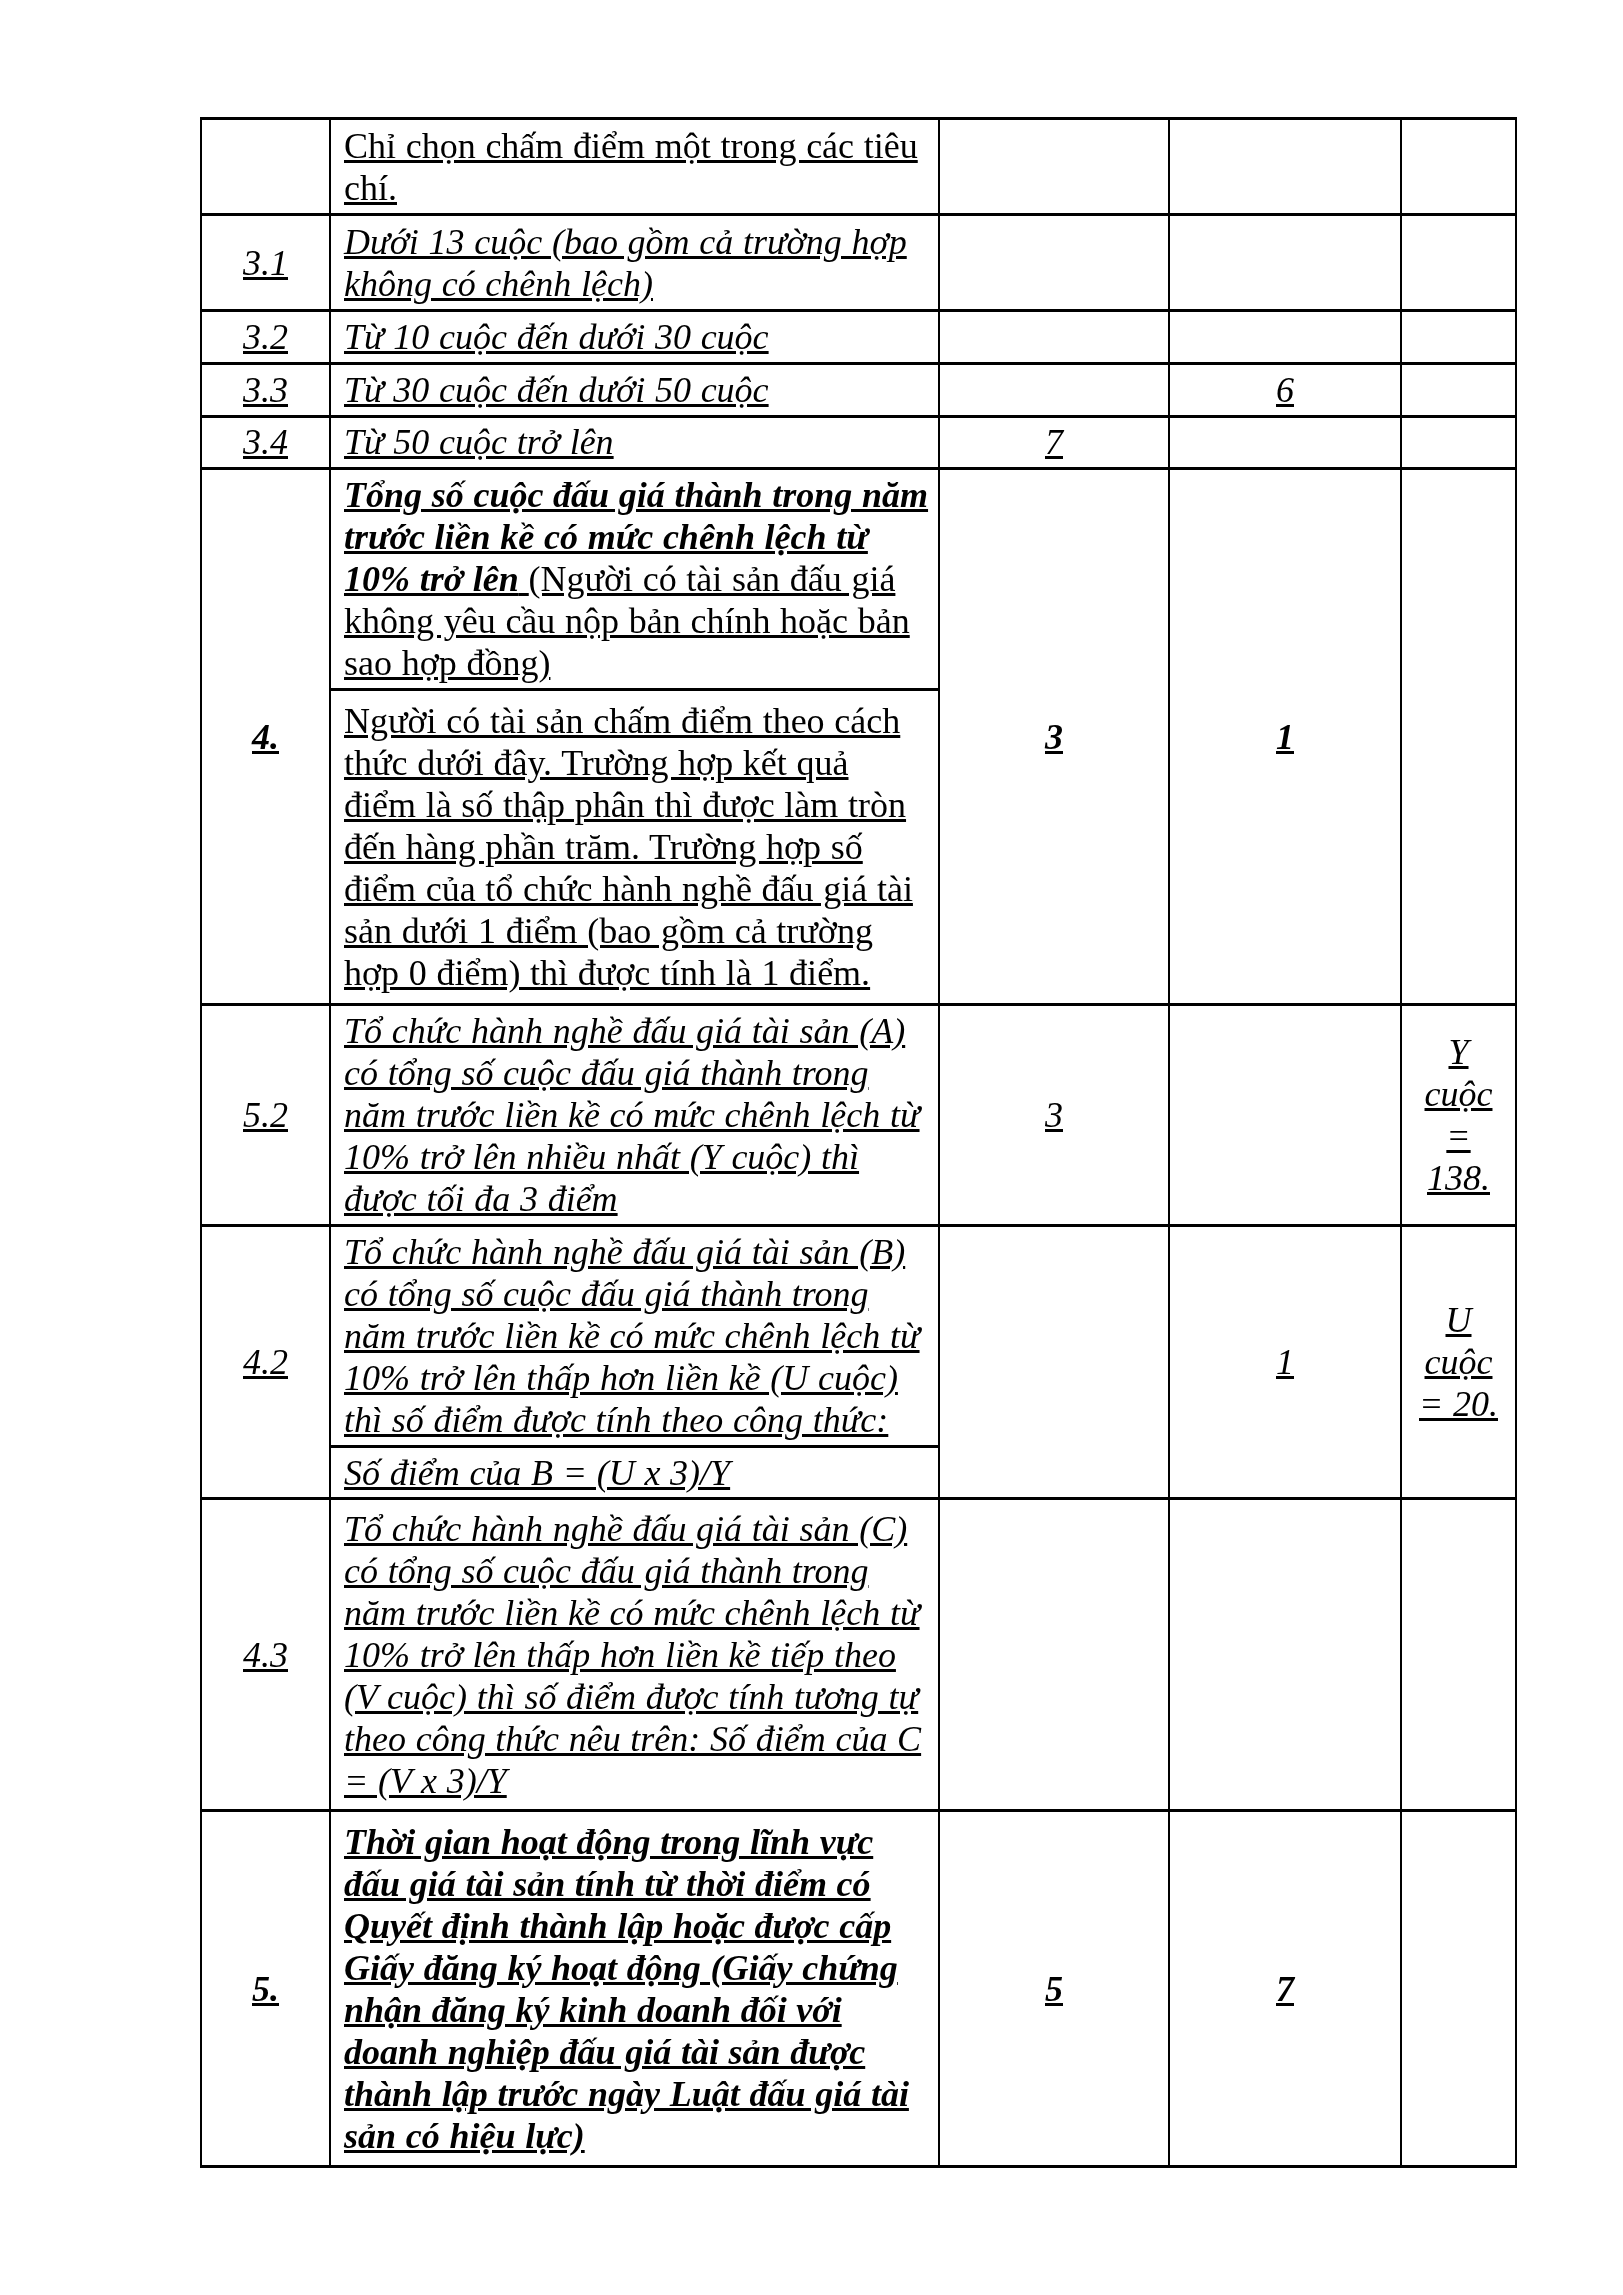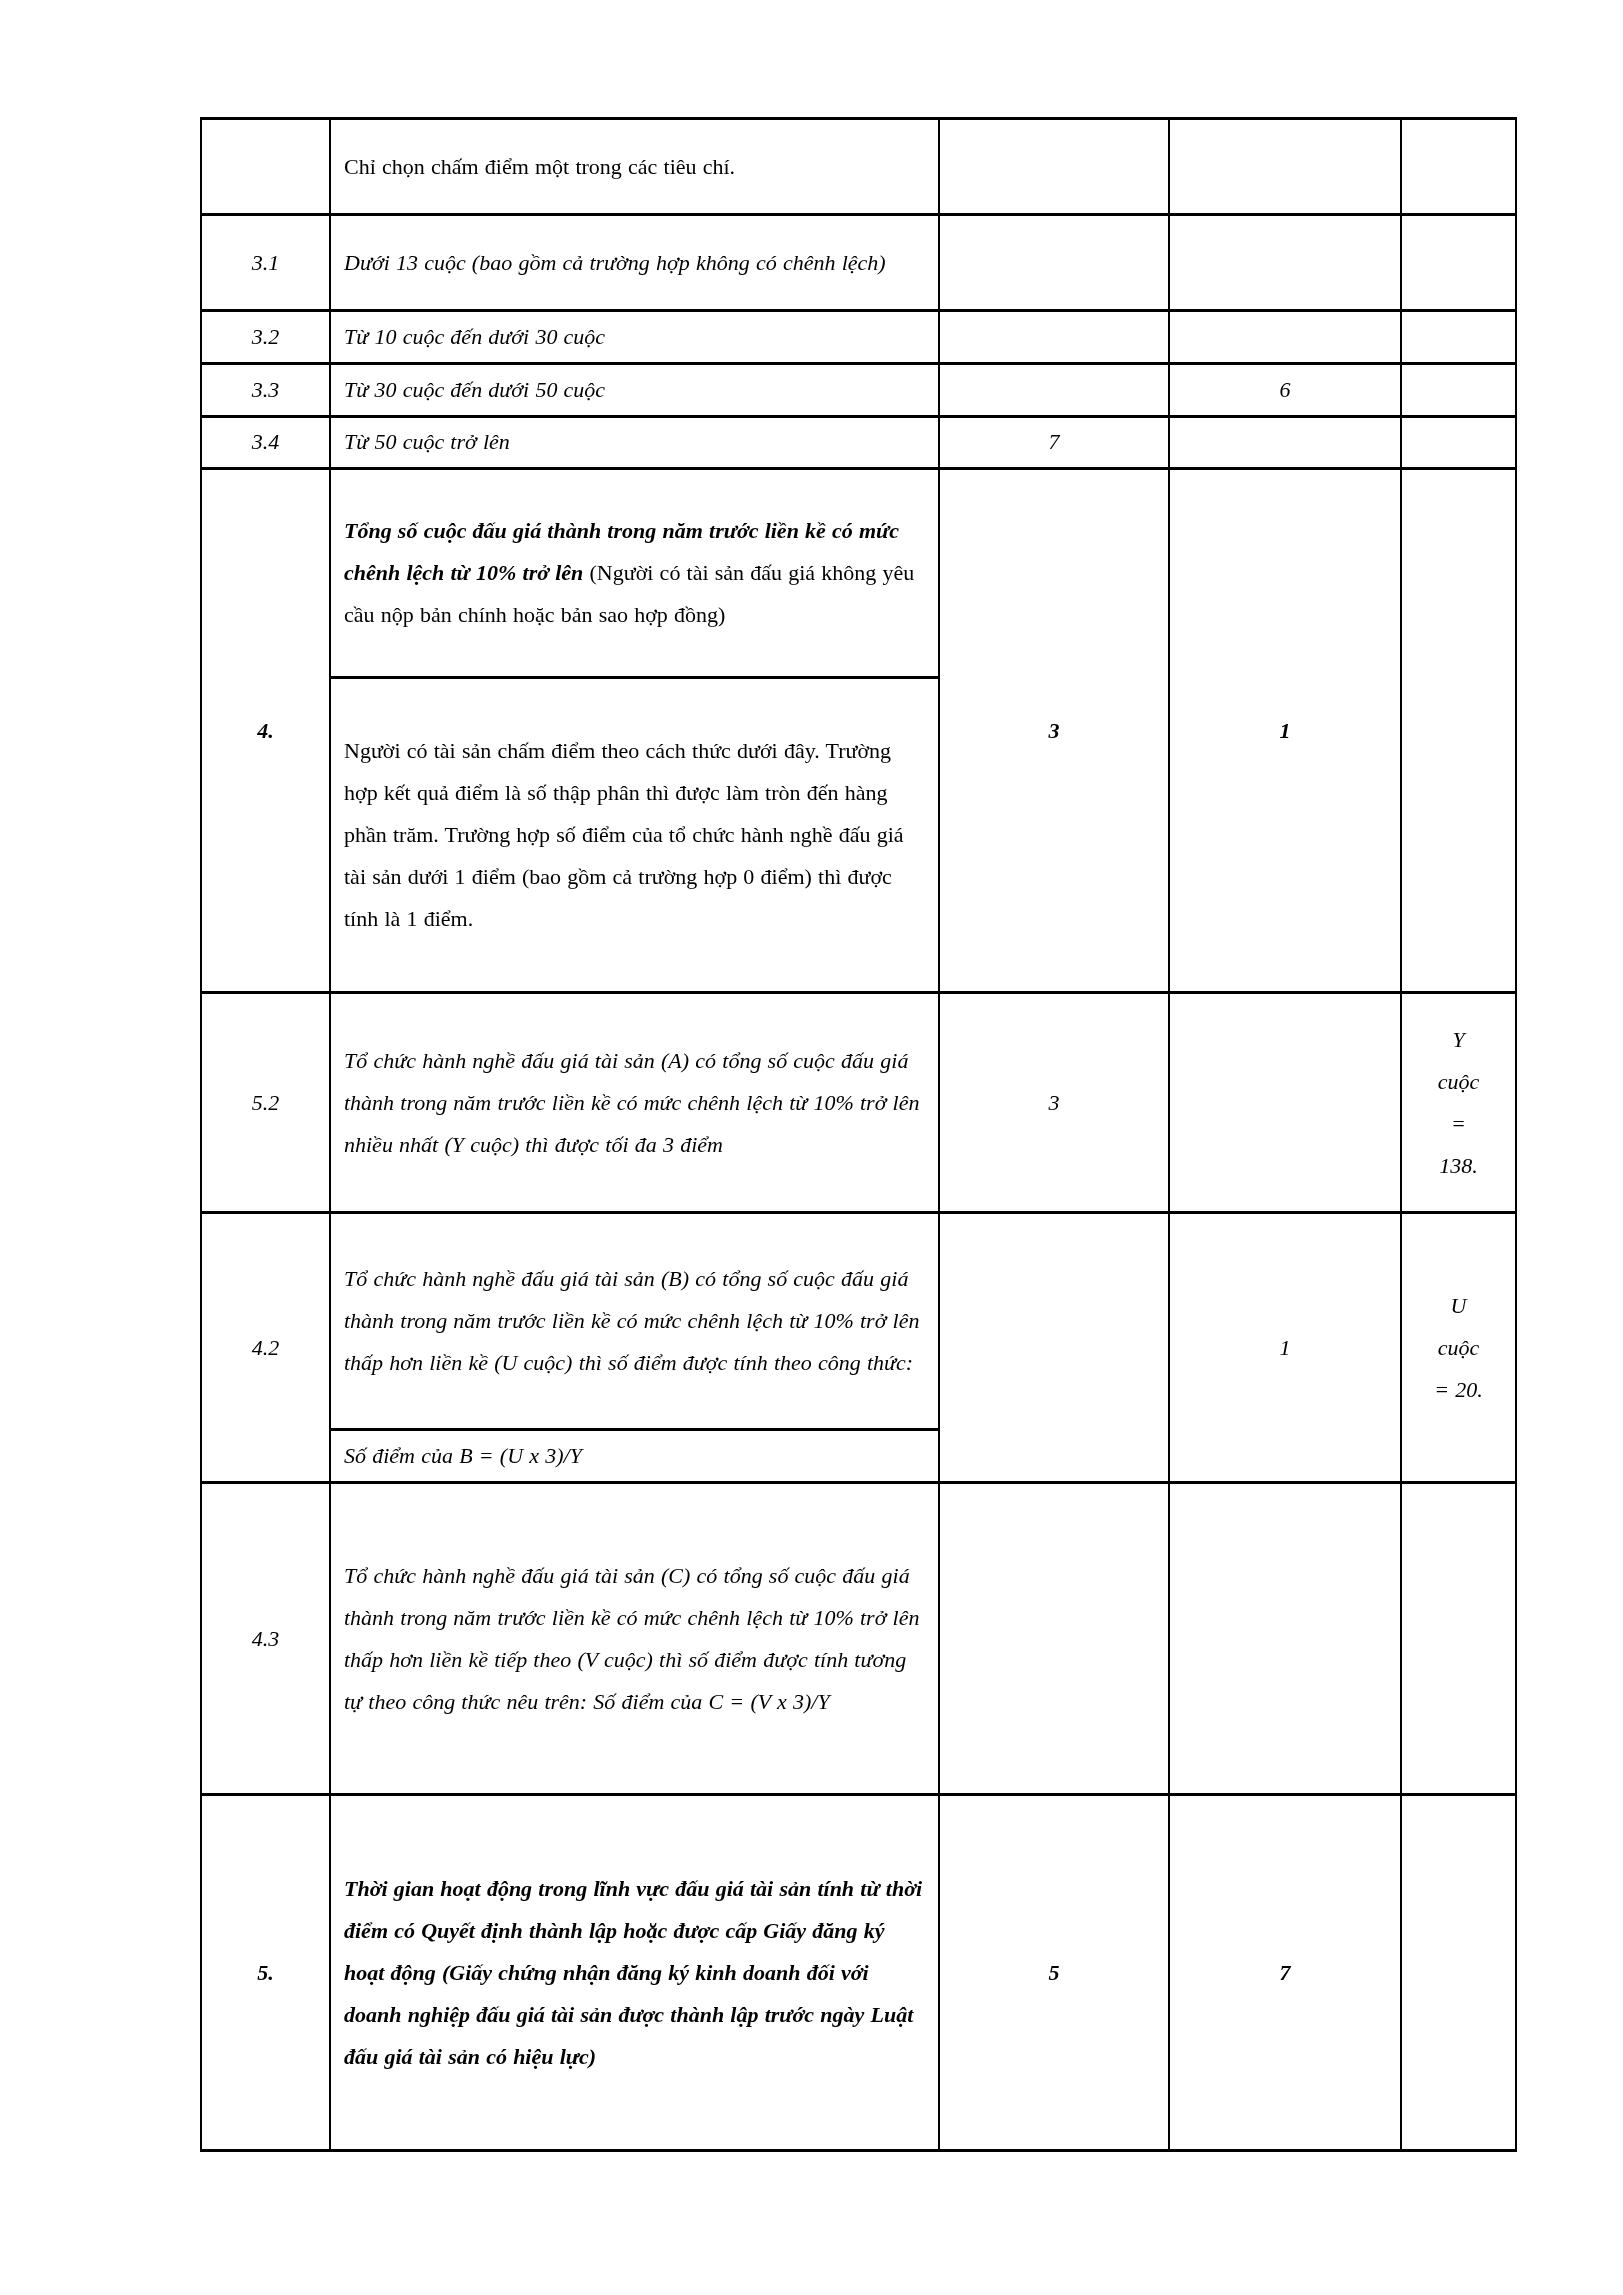--- a/index.html
+++ b/index.html
@@ -26,26 +26,27 @@
   col.c2 { width: 609px; }
   col.c3 { width: 230px; }
   col.c4 { width: 232px; }
   col.c5 { width: 115px; }
 
   td {
     border-left: 2px solid #000;
     border-right: 2px solid #000;
     border-top: 3.9px solid #000;
     border-bottom: 3.9px solid #000;
-    font-size: 22px;
+    font-size: 36px;
     line-height: 42px;
     vertical-align: middle;
     padding: 0;
     overflow: hidden;
     word-spacing: 0.7px;
+    text-decoration: underline;
   }
   td.no {
     text-align: center;
   }
   td.desc {
     text-align: left;
     padding: 3.9px 9.2px 3.9px 13px;
   }
   td.score {
     text-align: center;

